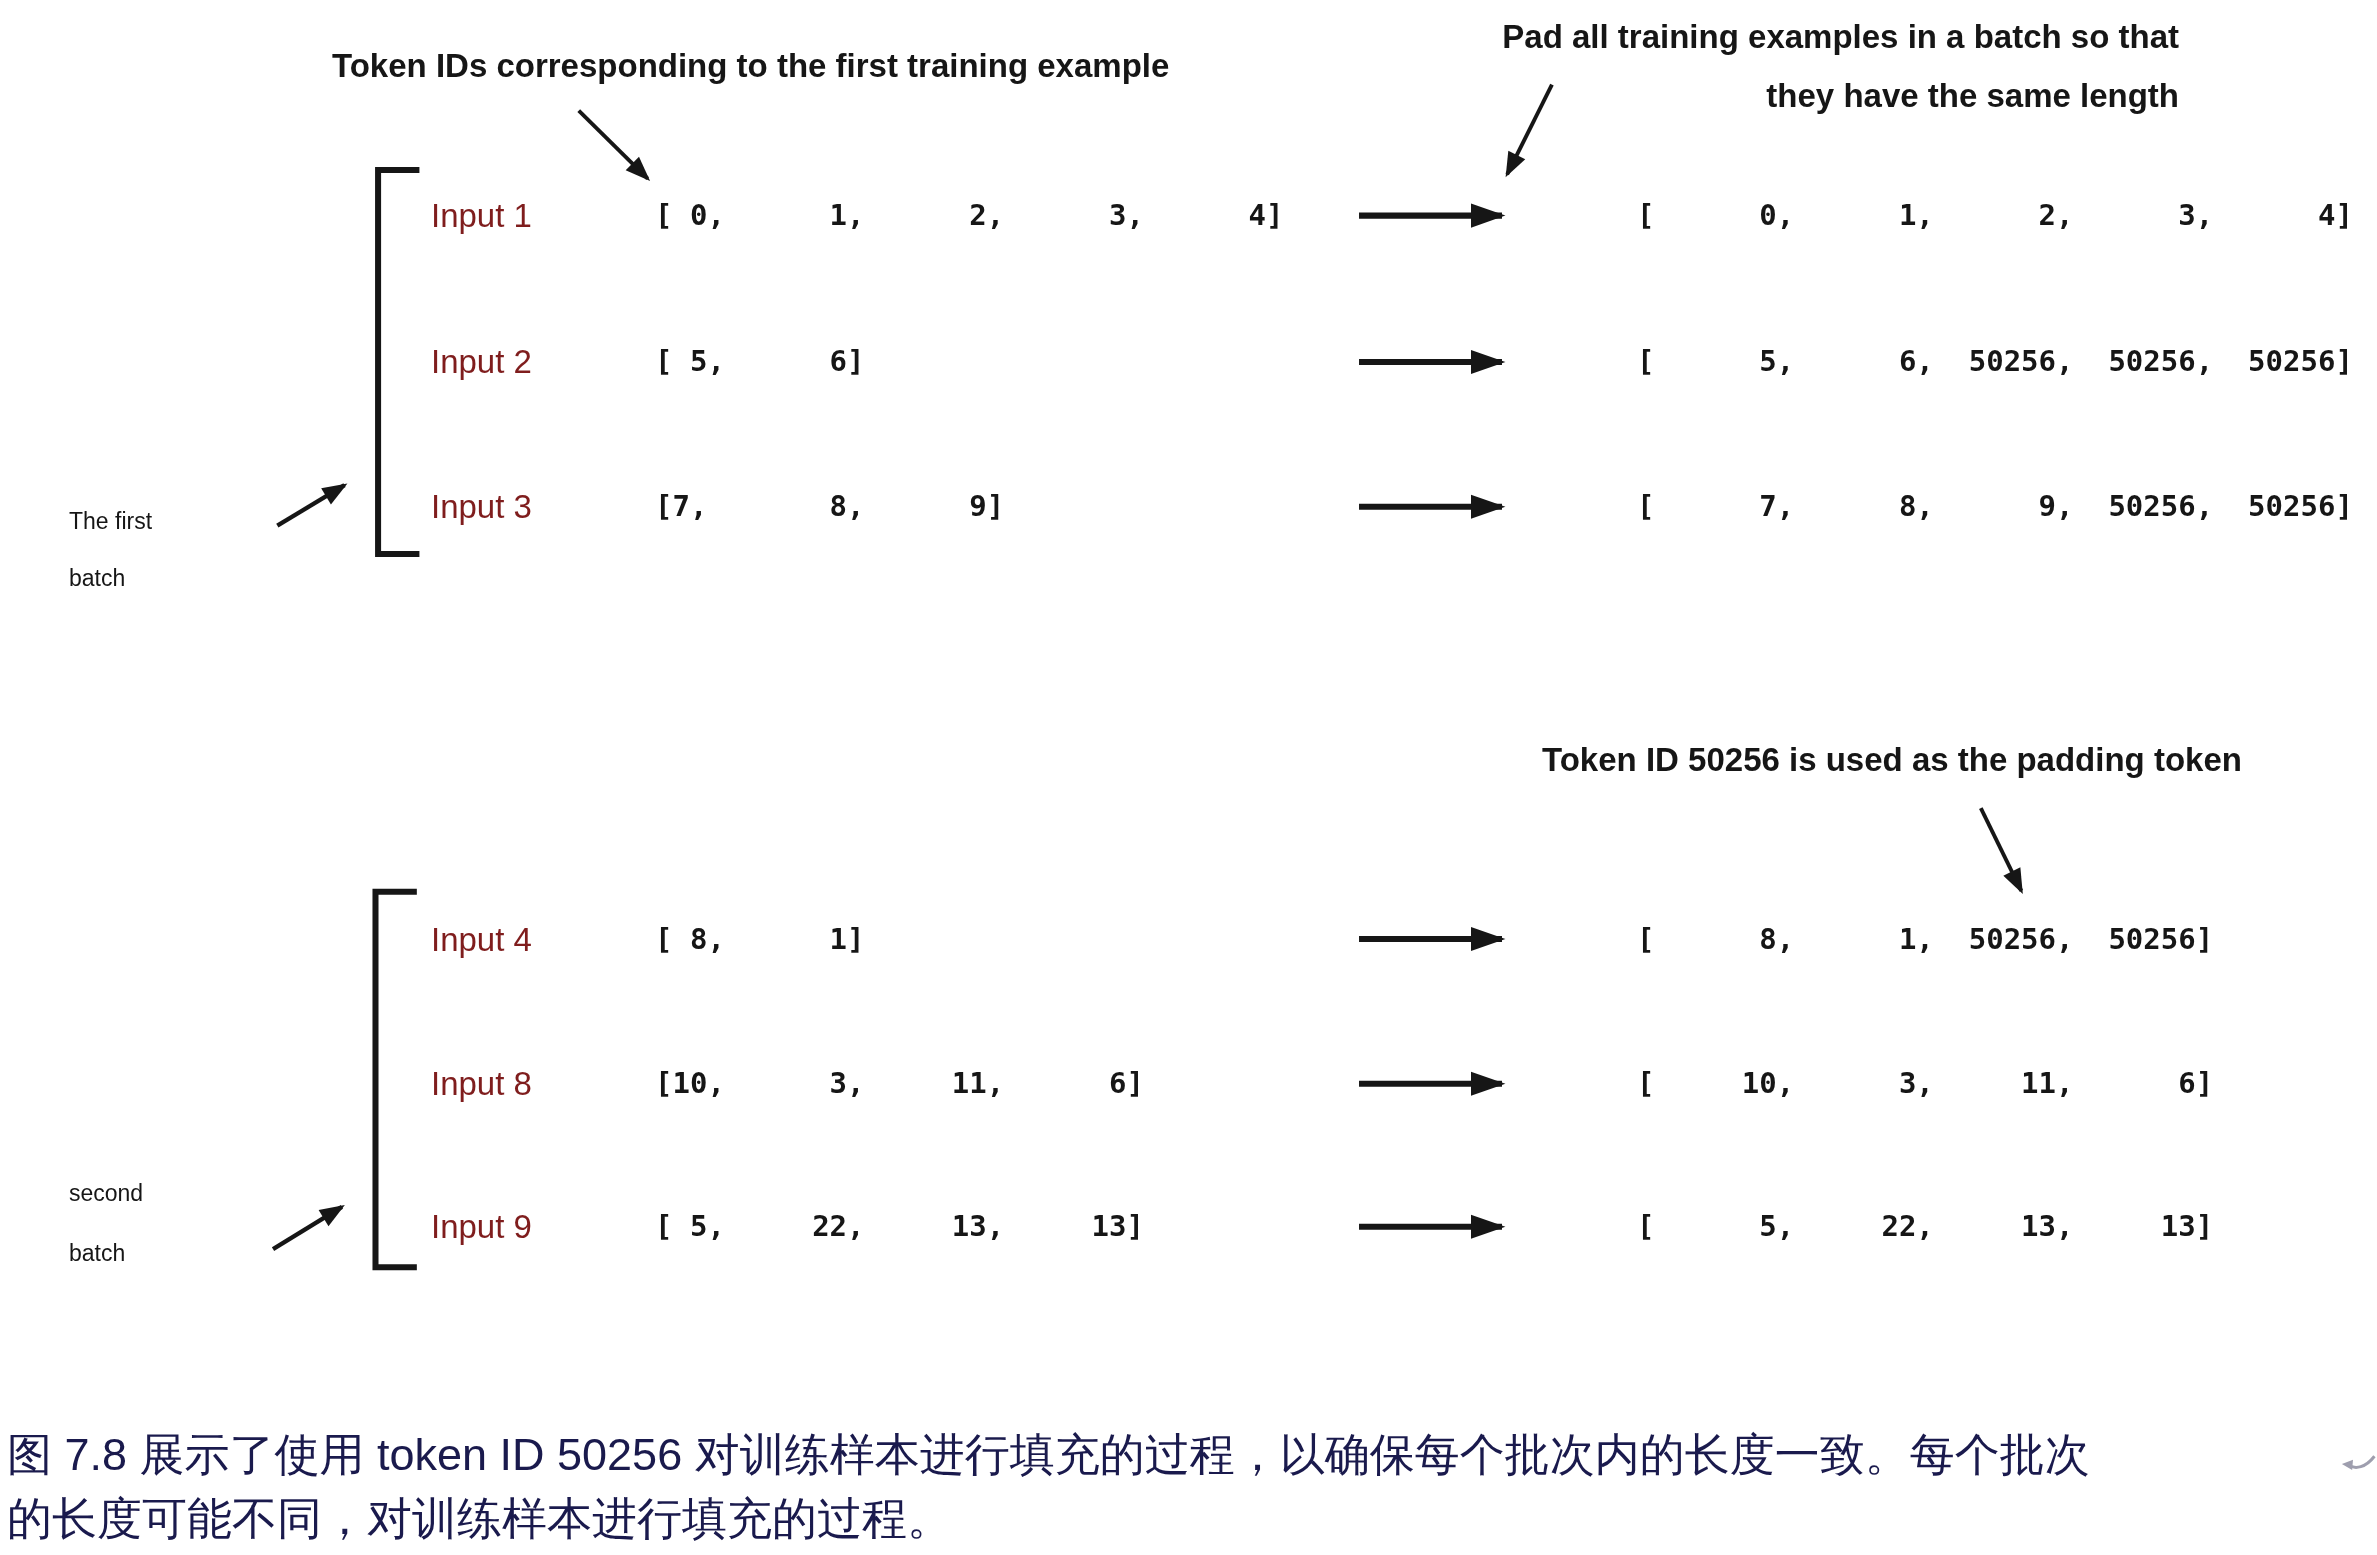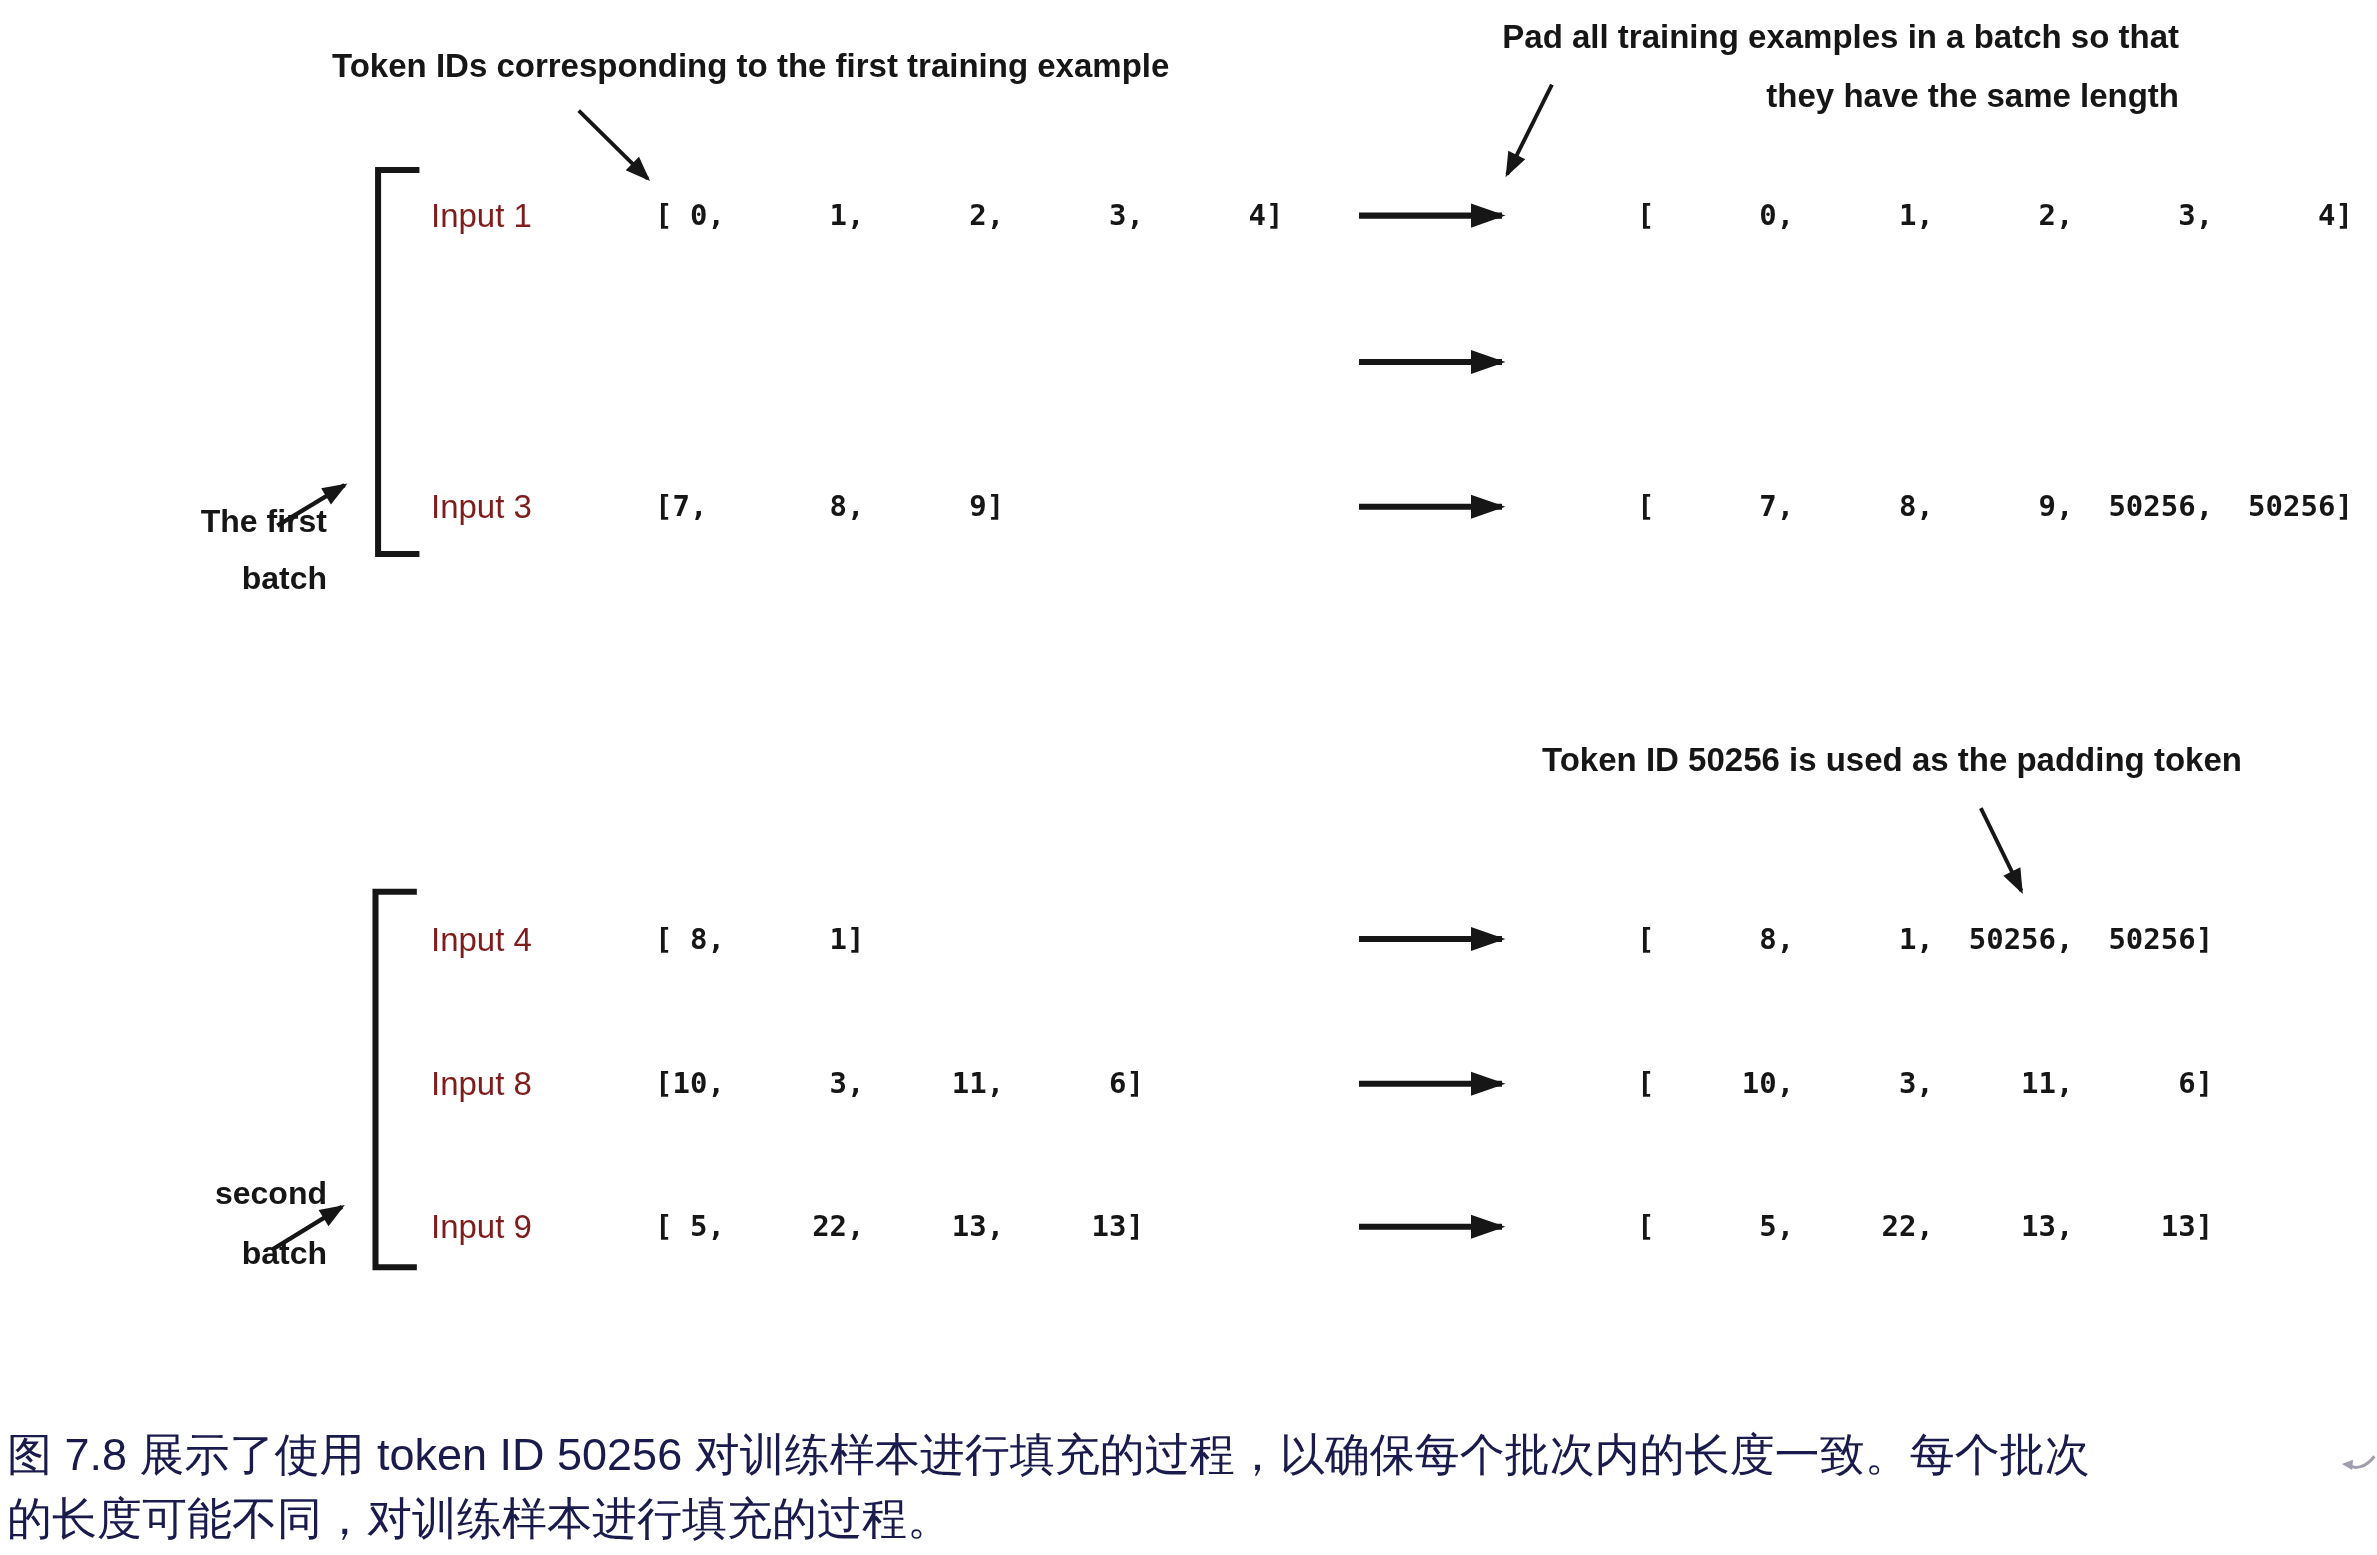--- a/index.html
+++ b/index.html
@@ -26,23 +26,23 @@
     white-space:nowrap;
   }
   .annot.centered{white-space:normal;text-align:right;}
   .pad-annot{left:1464px;top:6.9px;width:715px;line-height:59px;}
   .tokenids-annot{left:332px;top:45px;text-align:right;}
   .padtoken-annot{left:1542px;top:739px;}
   .batch-label{
     position:absolute;
     left:69px;
     width:258px;
-    text-align:right;
-    font-weight:bold;
-    font-size:32px;
+    text-align:left;
+    font-weight:normal;
+    font-size:23px;
     color:var(--ink);
   }
   .batch-label .bl-line{display:block;}
   #first-batch-label{top:493px;line-height:57px;}
   #second-batch-label{top:1163px;line-height:60px;}
   .row{
     position:absolute;
     left:0;
     width:100%;
     height:45px;
@@ -147,20 +147,25 @@
   <div class="batch-label" id="second-batch-label">
     <span class="bl-line">second</span>
     <span class="bl-line">batch</span>
   </div>
 
   <div class="row" style="top:193px">
     <span class="input-label">Input 1</span>
     <span class="tokens left-arr">[ 0,      1,      2,      3,      4]</span>
     <span class="tokens right-arr">[      0,      1,      2,      3,      4]</span>
   </div>
+  <div class="row" style="top:339px">
+    <span class="input-label">Input 2</span>
+    <span class="tokens left-arr">[ 5,      6]</span>
+    <span class="tokens right-arr">[      5,      6,  50256,  50256,  50256]</span>
+  </div>
   <div class="row" style="top:484px">
     <span class="input-label">Input 3</span>
     <span class="tokens left-arr">[7,       8,      9]</span>
     <span class="tokens right-arr">[      7,      8,      9,  50256,  50256]</span>
   </div>
 
   <div class="row" style="top:917px">
     <span class="input-label">Input 4</span>
     <span class="tokens left-arr">[ 8,      1]</span>
     <span class="tokens right-arr">[      8,      1,  50256,  50256]</span>

